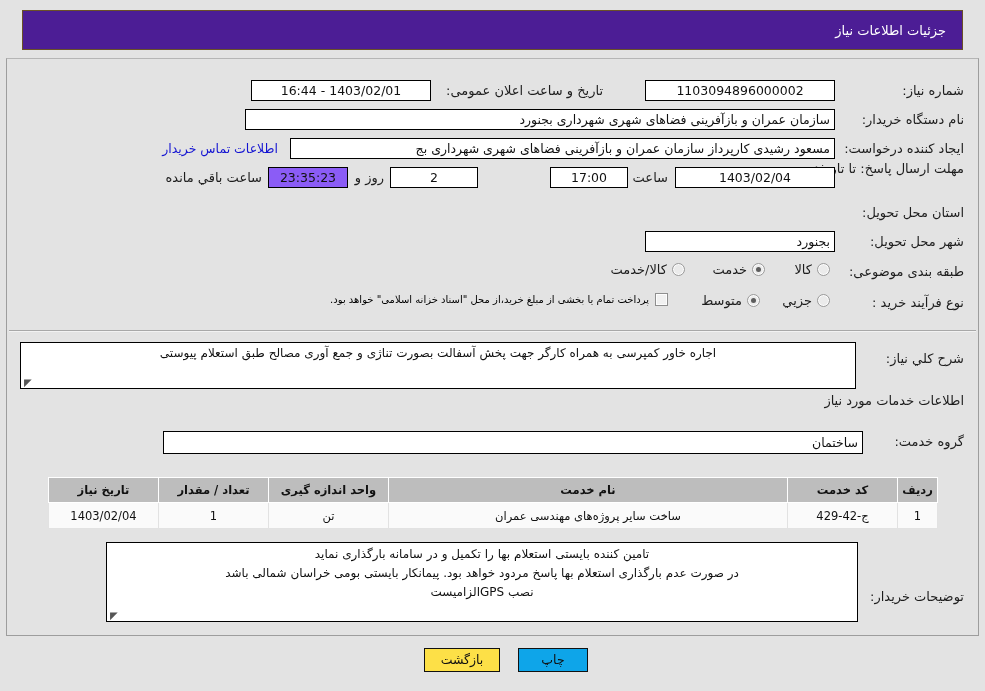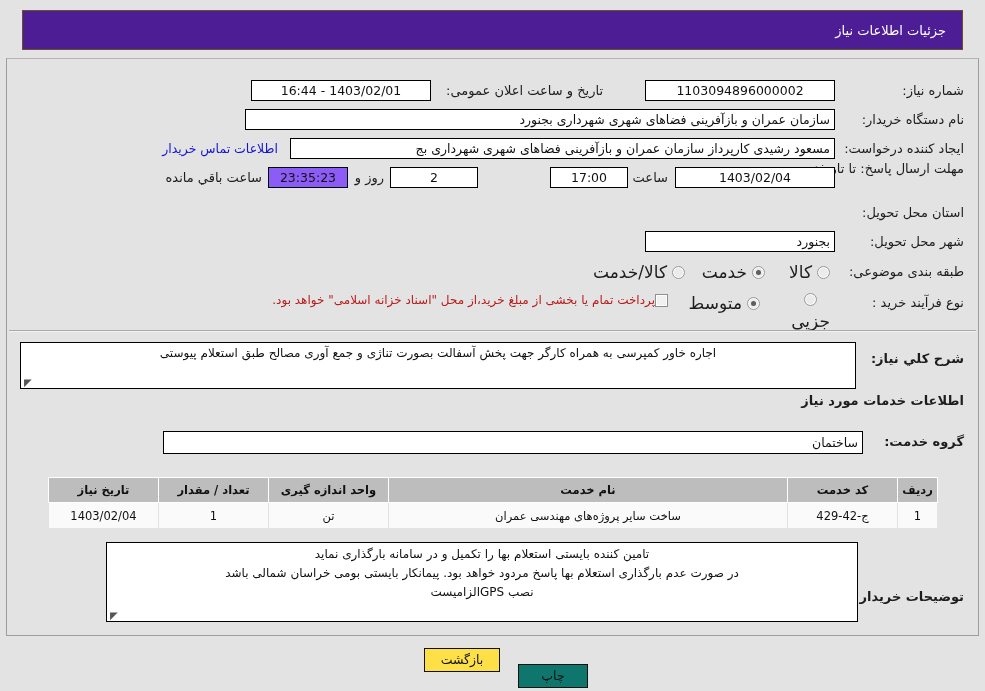--- a/index.html
+++ b/index.html
@@ -67,21 +67,21 @@
 
   
   .lbl {
     position: absolute;
     font-size: 13px;
     color: #1d1d1d;
     white-space: nowrap;
     text-align: right;
     line-height: 16px;
   }
-  .lbl.b { font-weight: bold; }
+  .lbl.b { font-weight: normal; }
 
   .fld {
     position: absolute;
     background: #ffffff;
     border: 1px solid #000000;
     font-size: 12.5px;
     color: #111;
     line-height: 19px;
     height: 21px;
     padding: 0 4px;
@@ -119,21 +119,21 @@
     left: 3px; bottom: 1px;
     font-size: 10px; color: #555;
     line-height: 9px;
   }
 
   
   .radio-wrap {
     position: absolute;
     display: flex; align-items: center;
     gap: 5px;
-    font-size: 17px; color: #1d1d1d;
+    font-size: 13px; color: #1d1d1d;
     white-space: nowrap;
   }
   .radio {
     width: 13px; height: 13px;
     border-radius: 50%;
     background: #ebebeb;
     border: 1px solid #9a9a9a;
     box-shadow: inset 0 0 0 1px #fcfcfc;
     display: inline-block;
     position: relative;
@@ -142,22 +142,22 @@
   .radio.on::after {
     content: "";
     position: absolute;
     left: 3px; top: 3px;
     width: 5px; height: 5px;
     border-radius: 50%;
     background: #5d5d5d;
   }
   .chk-wrap {
     position: absolute;
-    display: flex; align-items: center; 
-    font-size: 12px; color: #b91c1c;
+    display: flex; align-items: center; gap: 6px;
+    font-size: 10px; color: #000000;
     white-space: nowrap;
   }
   .chk {
     width: 13px; height: 13px;
     background: #f1f1f1;
     border: 1px solid #8f8f8f;
     box-shadow: inset 0 0 0 1px #fdfdfd;
     flex: 0 0 auto;
   }
 
@@ -193,21 +193,21 @@
     position: absolute;
     height: 24px;
     border: 1px solid #111;
     font-size: 12.5px;
     color: #111;
     cursor: pointer;
     font-family: "DejaVu Sans", "Liberation Sans", sans-serif;
     padding: 0;
     line-height: 22px;
   }
-  .btn.print  { background: #0f766e; margin-top: 16px; }
+  .btn.print  { background: #0ea5e9; }
   .btn.back   { background: #fde047; }
 </style>
 </head>
 <body>
 
 <div id="page">
 
   <svg class="watermark" viewBox="0 0 985 250" xmlns="http://www.w3.org/2000/svg">
     <path d="M175 195 L175 258 Q175 300 228 326 Q281 300 281 258 L281 195 Z" fill="none" stroke="#d9a9ad" stroke-width="12" transform="translate(0,-95)"></path>
     <path d="M195 112 L228 112 L228 190 Z" fill="#d8a6aa" opacity=".85"></path>
@@ -256,21 +256,21 @@
     <div class="radio-wrap" style="top:203px; right:213px;text-align:center;">
       <span class="radio on"></span>
       <span>خدمت</span>
     </div>
     <div class="radio-wrap" style="top:203px; right:293px;">
       <span class="radio"></span>
       <span>کالا/خدمت</span>
     </div>
 
     <div class="lbl" style="top:236px; right:14px; width:120px;">نوع فرآیند خرید :</div>
-    <div class="radio-wrap" style="top:234px; right:148px;flex-direction:column;">
+    <div class="radio-wrap" style="top:234px; right:148px;">
       <span class="radio"></span>
       <span>جزیي</span>
     </div>
     <div class="radio-wrap" style="top:234px; right:218px;">
       <span class="radio on"></span>
       <span>متوسط</span>
     </div>
     <div class="chk-wrap" style="top:234px; right:310px;">
       <span class="chk"></span>
       <span>پرداخت تمام یا بخشی از مبلغ خرید،از محل "اسناد خزانه اسلامی" خواهد بود.</span>

